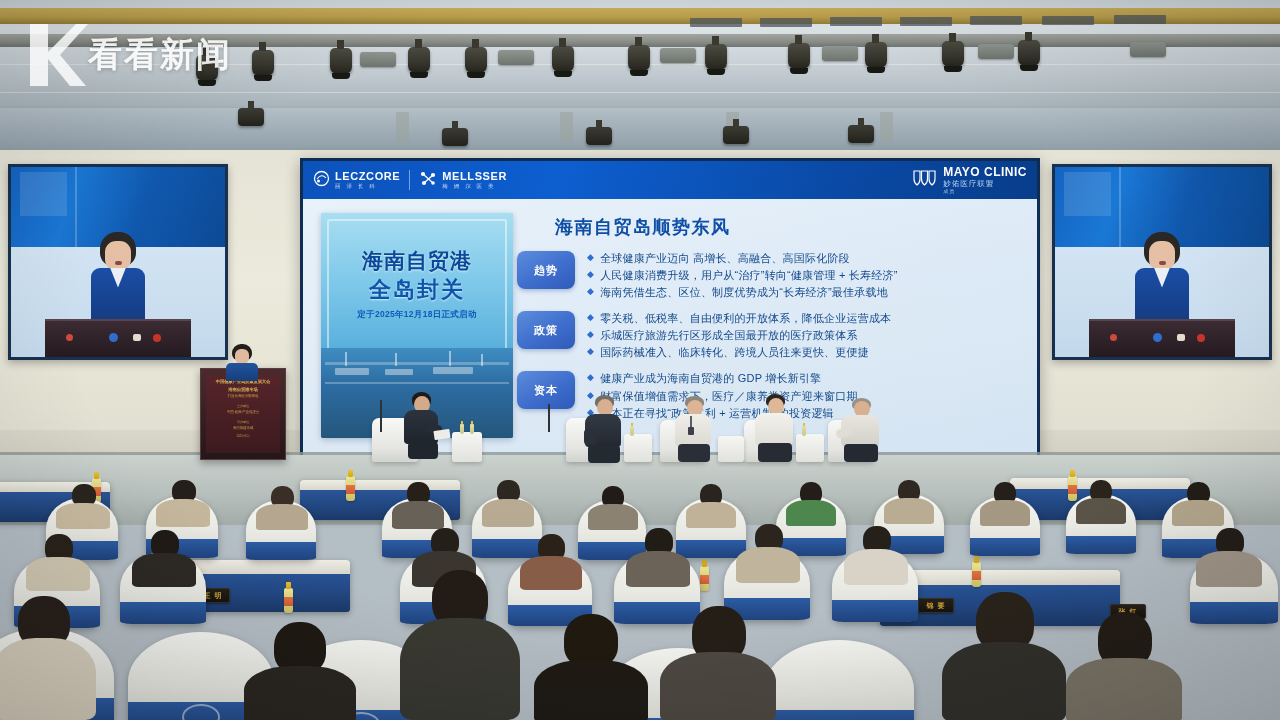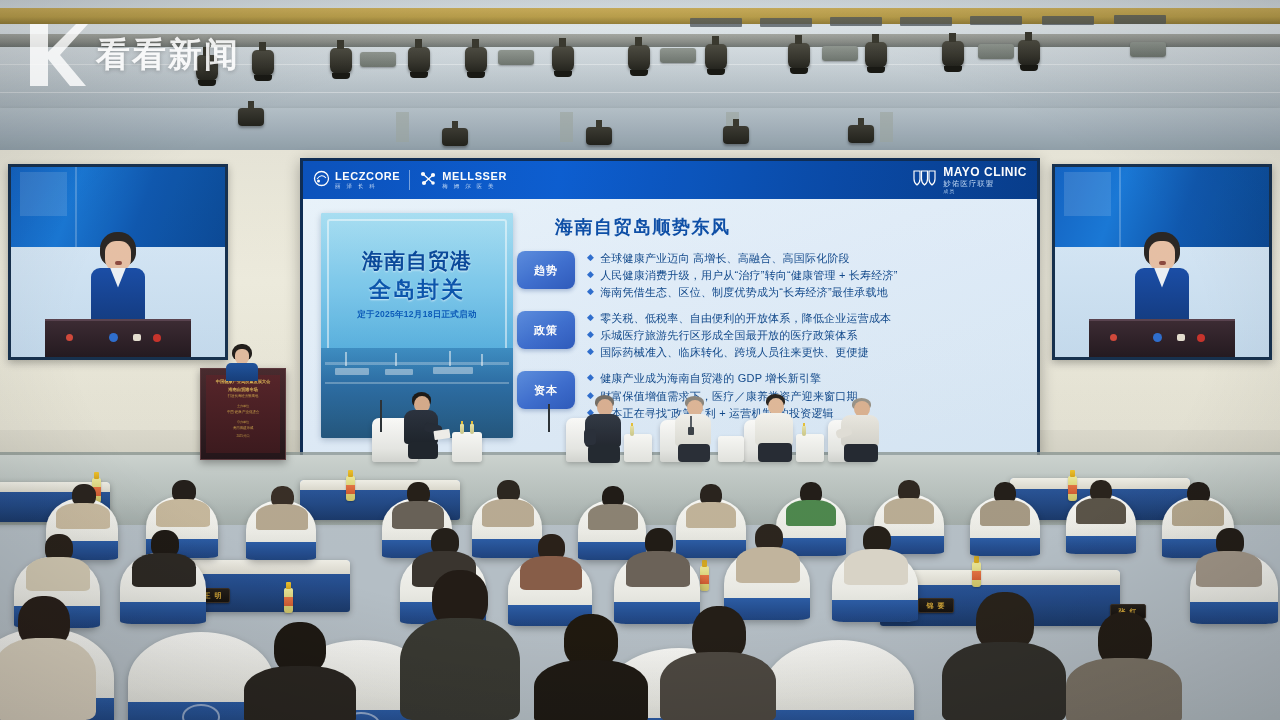--- a/index.html
+++ b/index.html
@@ -331,21 +331,21 @@
     background:radial-gradient(ellipse 85% 78% at 50% 46%,rgba(0,0,0,0) 52%,rgba(0,0,0,.22) 100%);
   }
   .warmtone{
     position:absolute;left:0;top:0;width:1280px;height:720px;pointer-events:none;
     background:linear-gradient(180deg,rgba(255,246,225,.05) 0%,rgba(0,0,0,.05) 100%);
     mix-blend-mode:multiply;opacity:.6;
   }
 
   
   #watermark{
-    position:absolute;left:26px;top:22px;display:flex;align-items:center;gap:8px;
+    position:absolute;left:26px;top:22px;display:flex;align-items:center;gap:0;
     opacity:.88;pointer-events:none;
   }
   .wm-k{width:62px;height:66px;}
   .wm-text{
     color:#ffffff;font-size:34px;font-weight:bold;letter-spacing:2px;
     text-shadow:0 1px 4px rgba(0,0,0,.28);
   }
 </style>
 </head>
 <body>

